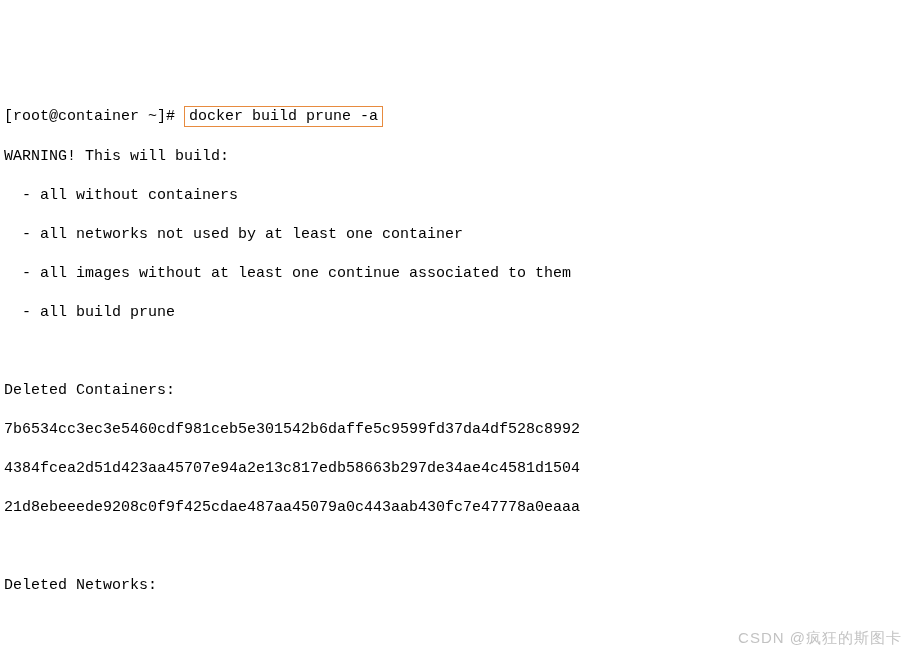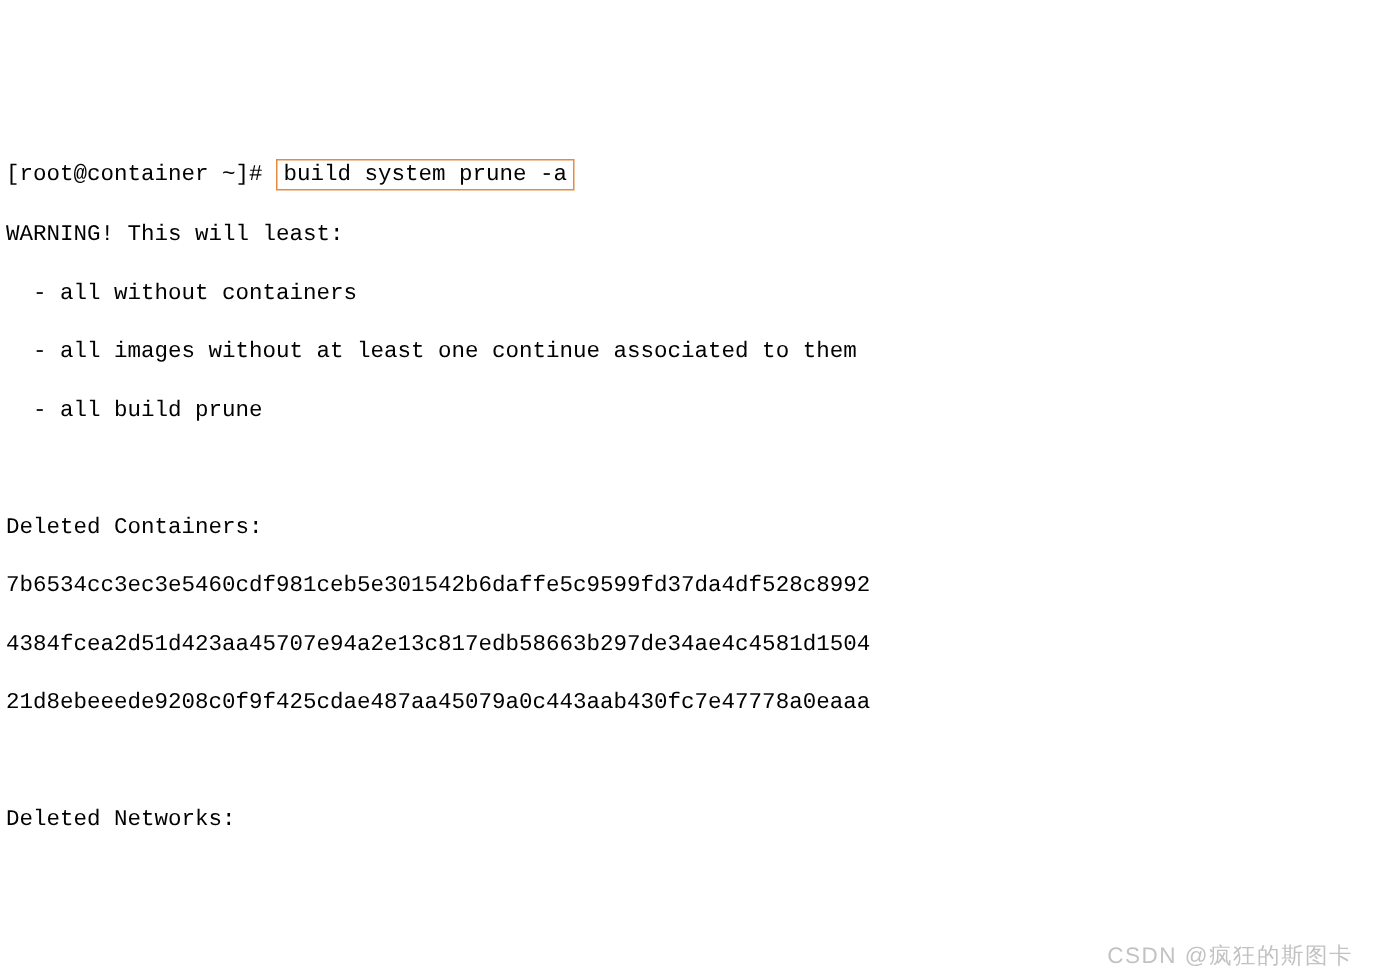--- a/index.html
+++ b/index.html
@@ -35,23 +35,24 @@
       letter-spacing: 1px;
     }
     .line { display: block; }
   </style>
 </head>
 <body>
 
 
 
 <div>
-<span class="line"><span>[root@container ~]# </span><span class="highlight-box">build system prune -a</span></span>
-<span class="line">WARNING! This will least:</span>
+<span class="line"><span>[root@container ~]# </span><span class="highlight-box">docker build prune -a</span></span>
+<span class="line">WARNING! This will build:</span>
 <span class="line">  - all without containers</span>
+<span class="line">  - all networks not used by at least one container</span>
 <span class="line">  - all images without at least one continue associated to them</span>
 <span class="line">  - all build prune</span>
 <span class="line"> </span>
 <span class="line">Deleted Containers:</span>
 <span class="line">7b6534cc3ec3e5460cdf981ceb5e301542b6daffe5c9599fd37da4df528c8992</span>
 <span class="line">4384fcea2d51d423aa45707e94a2e13c817edb58663b297de34ae4c4581d1504</span>
 <span class="line">21d8ebeeede9208c0f9f425cdae487aa45079a0c443aab430fc7e47778a0eaaa</span>
 <span class="line"> </span>
 <span class="line">Deleted Networks:</span>
 

